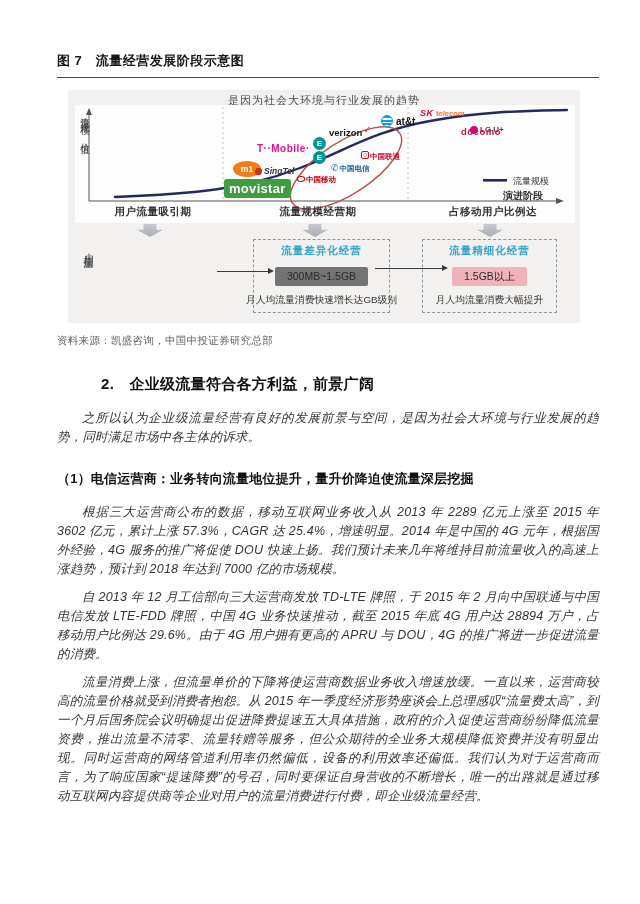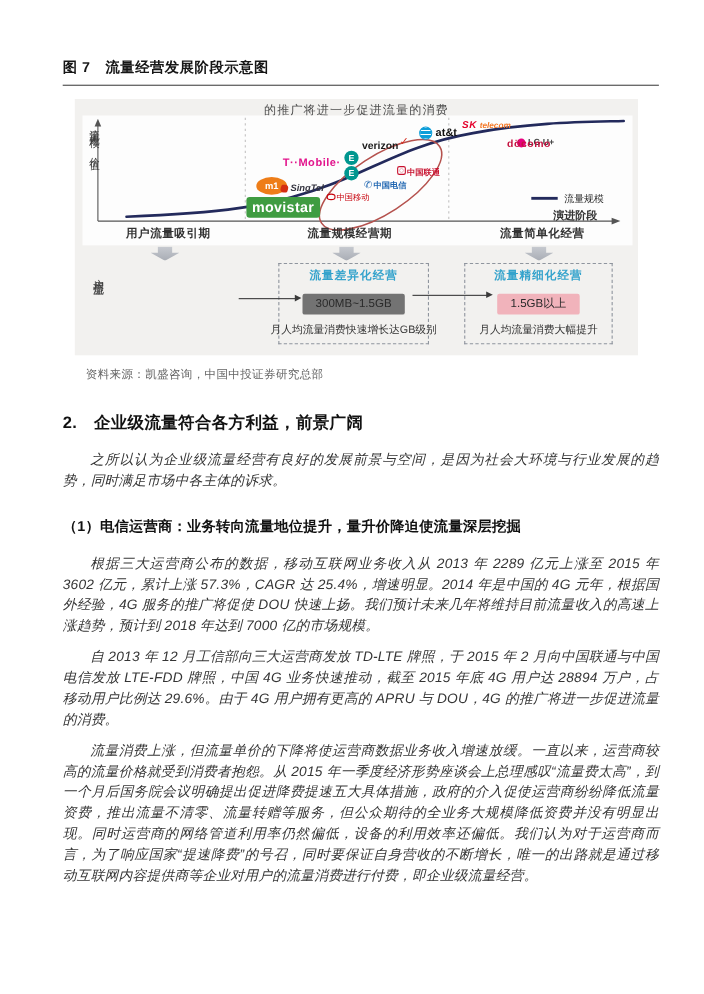--- a/index.html
+++ b/index.html
@@ -58,21 +58,21 @@
                   border-radius:1px 4px 1px 4px; margin-right:2px; vertical-align:middle; }
   .logo-tmobile { left:182px; top:38px; color:#e2148c; font-size:10px; font-weight:bold; letter-spacing:.5px; }
   .logo-ee { left:238px; top:32px; display:flex; flex-direction:column; gap:1px; }
   .ee-circle { width:13px; height:13px; border-radius:50%; background:#00968f; color:#fff; font-size:8px;
                font-weight:bold; display:flex; align-items:center; justify-content:center; }
   .logo-verizon { left:254px; top:22px; font-size:9.5px; font-weight:bold; color:#1a1a1a; }
   .verizon-check { color:#d52b1e; font-size:10px; position:relative; top:-3px; margin-left:1px; }
   .logo-att { left:306px; top:10px; display:flex; align-items:flex-end; gap:3px; font-size:10px; font-weight:bold; color:#101010; }
   .att-globe { width:12px; height:12px; border-radius:50%;
                background:repeating-linear-gradient(180deg,#0e9ed9 0 2px,#fff 2px 3.5px); border:1px solid #0e9ed9; }
-  .logo-cmcc { left:222px; top:70px; color:#c7000b; font-size:7.5px; font-weight:normal; }
+  .logo-cmcc { left:222px; top:70px; color:#c7000b; font-size:7.5px; font-weight:bold; }
   .cmcc-mark { display:inline-block; width:8px; height:6px; border:1.2px solid #c7000b; border-radius:50%/40%; margin-right:1px; }
   .logo-chinatelecom { left:256px; top:58px; color:#1d64b0; font-size:7.5px; font-weight:bold; }
   .ct-mark { display:inline-block; color:#1d64b0; font-size:9px; margin-right:1px; }
   .logo-chinaunicom { left:286px; top:46px; color:#c8102e; font-size:7.5px; font-weight:bold; }
   .cu-mark { display:inline-block; width:8px; height:8px; border:1.2px solid #c8102e; border-radius:2px; margin-right:1px;
              background:radial-gradient(circle at 50% 50%, transparent 1px, rgba(200,16,46,.35) 1.5px, transparent 2.5px); }
   .logo-sk { left:345px; top:3px; font-size:9px; font-weight:bold; font-style:italic; }
   .sk-red { color:#e4002b; letter-spacing:.5px; }
   .sk-orange { color:#f47725; font-size:7.5px; font-weight:bold; }
   .logo-lgu { left:349px; top:20px; display:flex; align-items:center; gap:2px; font-size:8px; font-weight:bold; color:#444;padding-left:46px; }
@@ -105,37 +105,37 @@
     font-size:10.5px; color:#2a2a2a; padding:3px 12px; border-radius:2px; line-height:13px;
   }
   .stage-desc { font-size:9.8px; color:#333; white-space:nowrap; }
   .connector { position:absolute; height:1.2px; background:#3a3a3a; }
   .connector::after {
     content:""; position:absolute; right:-5px; top:-2.6px;
     border-left:6px solid #3a3a3a; border-top:3px solid transparent; border-bottom:3px solid transparent;
   }
 
   
-  .source { margin-top:11px; font-size:10.5px; color:#636363; letter-spacing:.3px;margin-left:21px; }
-  h2.section { margin-top:27px; font-size:15px; font-weight:bold; color:#111; letter-spacing:.3px; }
+  .source { margin-top:11px; font-size:10.5px; color:#636363; letter-spacing:.3px; }
+  h2.section { margin-top:27px; font-size:15px; font-weight:bold; color:#111; letter-spacing:.3px;margin-left:44px; }
   .para { margin-top:15px; font-size:12.5px; line-height:19px; color:#353535;
           text-align:justify; text-indent:2em; letter-spacing:.2px;font-style:italic; }
   h3.sub { margin-top:23px; font-size:13px; font-weight:bold; color:#111; letter-spacing:.2px; }
   .para + .para { margin-top:9px; }
 </style>
 </head>
 <body>
 
 <div class="content">
 
   <div class="fig-caption">图 7　流量经营发展阶段示意图</div>
   <hr class="caption-rule">
 
   <div class="figure">
-    <div class="fig-inner-title">的推广将进一步促进流量的消费</div>
+    <div class="fig-inner-title">是因为社会大环境与行业发展的趋势</div>
 
     <div class="chart-panel">
       <svg width="500" height="118" viewBox="0 0 500 118">
 
         <line x1="148" y1="2" x2="148" y2="96" stroke="#c2c1c1" stroke-width="1" stroke-dasharray="2 3"></line>
         <line x1="333" y1="2" x2="333" y2="96" stroke="#c2c1c1" stroke-width="1" stroke-dasharray="2 3"></line>
 
         <line x1="14" y1="8" x2="14" y2="96" stroke="#555" stroke-width="1"></line>
         <polygon points="14,3 11,10 17,10" fill="#555"></polygon>
         <line x1="14" y1="96" x2="484" y2="96" stroke="#555" stroke-width="1"></line>
@@ -170,21 +170,21 @@
       <span class="logo logo-chinaunicom"><span class="cu-mark"></span><span>中国联通</span></span>
       <span class="logo logo-sk"><span class="sk-red">SK</span> <span class="sk-orange">telecom</span></span>
       <span class="logo logo-lgu">
           <span class="lgu-dot"></span>
           <span>LG U+</span>
         </span>
       <span class="logo logo-docomo">döcomo</span>
 
       <div class="phase-label" style="left:18px">用户流量吸引期</div>
       <div class="phase-label" style="left:183px">流量规模经营期</div>
-      <div class="phase-label" style="left:358px">流量简单化经营</div>
+      <div class="phase-label" style="left:358px">占移动用户比例达</div>
     </div>
 
     <div class="down-arrow" style="left:69px"></div>
     <div class="down-arrow" style="left:234px"></div>
     <div class="down-arrow" style="left:409px"></div>
 
     <div class="stages-row">
       <div class="row-label">户均流量</div>
 
 

